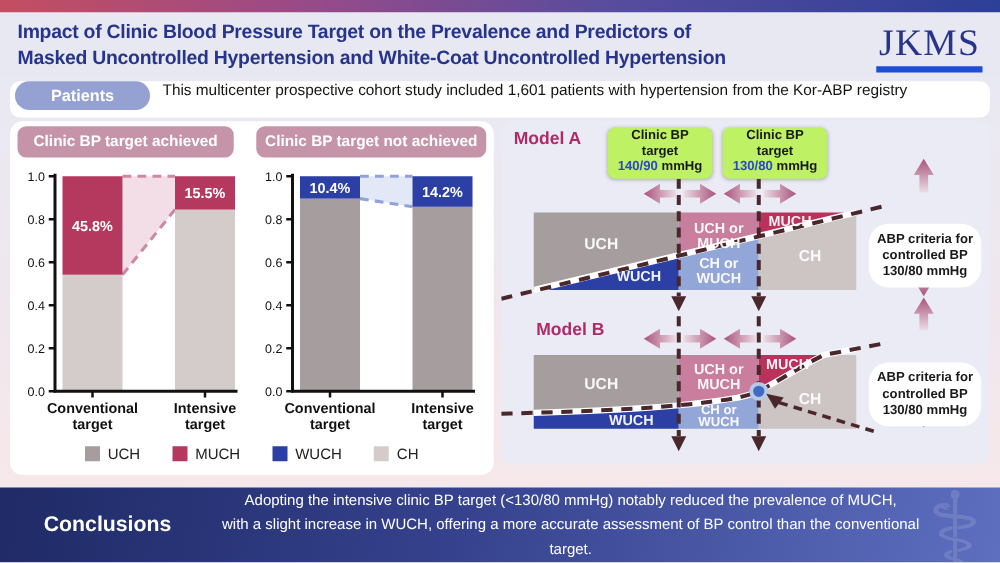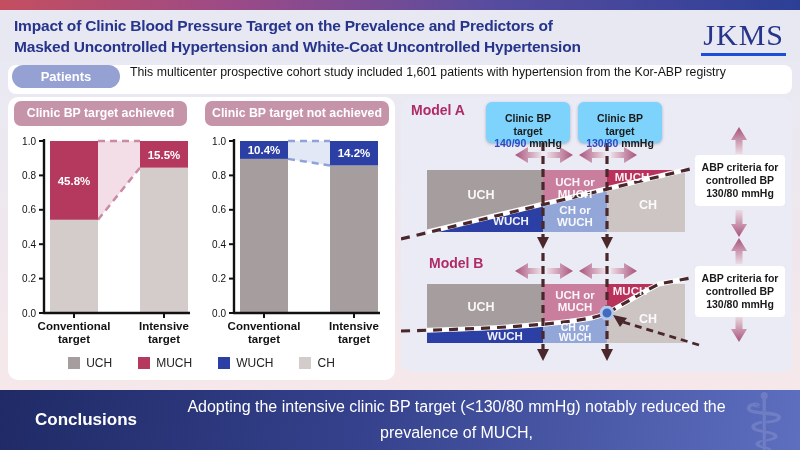--- a/index.html
+++ b/index.html
@@ -8,21 +8,21 @@
 
   
   .topbar { position:absolute; left:0; top:0; width:800px; height:10px;
     background:linear-gradient(90deg,#c44e60 0%,#9a4a88 30%,#564c9f 62%,#2c3f96 100%); }
 
   
   .titleband { position:absolute; left:0; top:10px; width:800px; height:52px; background:#e7e8f2; }
   .title { position:absolute; left:14px; top:6px; width:670px; color:#26348c;
     font-weight:bold; font-size:15.5px; line-height:1.34; letter-spacing:-0.2px; }
   .logo { position:absolute; right:14px; top:8px; font-family:"Liberation Serif", serif;
-    font-size:30px; color:#26348c; letter-spacing:1px; border-bottom:3px solid #1d4ed8; padding:0 2px 1px 2px; }
+    font-size:30px; color:#26348c; letter-spacing:1px; border-bottom:5px solid #1d4ed8; padding:0 2px 1px 2px; }
 
   
   .content { position:absolute; left:0; top:62px; width:800px; height:328px;
     background:linear-gradient(180deg,#e9e9f3 0%,#efe7ed 55%,#f6e8ea 100%); }
 
   .patients-row { position:absolute; left:8px; top:3px; width:784px; height:29px;
     background:#fff; border-radius:8px; display:flex; align-items:flex-start; }
   .patients-pill { margin-left:4px; width:108px; height:23px; background:#96a1d3; border-radius:12px;
     color:#fff; font-weight:bold; font-size:13px; text-align:center; line-height:23px; }
   .patients-desc { margin-left:10px; font-size:12.3px; color:#151515; }
@@ -37,37 +37,37 @@
   svg text { font-family:"Liberation Sans", sans-serif; }
 
   .legend { position:absolute; left:0; top:259px; width:387px; display:flex; justify-content:center; gap:26px; }
   .legend-item { display:flex; align-items:center; gap:6px; font-size:12px; color:#222; }
   .legend-swatch { width:12px; height:12px; display:inline-block; }
 
   .right-panel { position:absolute; left:401px; top:35px; width:391px; height:275px; background:#eaebf5; border-radius:10px; }
   .models-svg { position:absolute; inset:0; }
   .model-label { position:absolute; color:#b02a68; font-weight:bold; font-size:14px; }
   .ml-a { left:10px; top:5px; } .ml-b { left:10px; top:158px;padding-left:18px; }
-  .bp-box { position:absolute; top:5px; width:84px; height:41px; background:#7dd3fc; border-radius:6px;
+  .bp-box { position:absolute; top:5px; width:84px; height:41px; background:#bef264; border-radius:6px;
     box-shadow:0 1px 3px rgba(60,60,90,.35); text-align:center; font-size:10.5px; font-weight:bold;
-    color:#1a1a1a; line-height:12.5px; padding-top:10px; }
+    color:#1a1a1a; line-height:12.5px; padding-top:0; }
   .bp1 { left:85px; } .bp2 { left:177px; }
   .bp-value { color:#2b49c7;text-align:right; }
-  .abp-box { position:absolute; left:294px; width:90px; background:#fff; border-radius:4px;
-    text-align:center; font-size:10.5px; font-weight:bold; color:#1a1a1a; line-height:13px; padding:6px 2px; }
+  .abp-box { position:absolute; left:294px; width:90px; background:#fff; border-radius:16px;
+    text-align:center; font-size:10.5px; font-weight:bold; color:#1a1a1a; line-height:13px; padding:6px 2px;margin-top:24px; }
   .abp-a { top:58px; } .abp-b { top:169px; }
   .inflection { position:absolute; left:250px; top:248px; width:134px; text-align:center;
     color:#1c3cad; font-weight:bold; font-size:13px; }
 
   
   .conclusions { position:absolute; left:0; top:390px; width:800px; height:60px;
     background:linear-gradient(100deg,#1f2a66 0%,#35418c 45%,#5e6fc0 100%);
     display:flex; align-items:center; overflow:hidden; }
   .conclusions-label { margin-left:35px; color:#fff; font-weight:bold; font-size:17px; flex:0 0 auto; }
-  .conclusions-text { margin-left:32px; width:575px; color:#fff; font-size:16px; line-height:1.6; text-align:center; }
+  .conclusions-text { margin-left:32px; width:575px; color:#fff; font-size:12px; line-height:1.6; text-align:center; }
   .watermark { position:absolute; right:14px; top:-14px; font-size:82px; color:rgba(255,255,255,0.13); }
 </style>
 </head>
 <body>
 
 <div class="page">
 
   <div class="topbar"></div>
 
   <div class="titleband">
@@ -297,17 +297,18 @@
         <div>130/80 mmHg</div>
       </div>
 
     </div>
   </div>
 
   <div class="conclusions">
     <div class="conclusions-label">Conclusions</div>
     <div class="conclusions-text">
       <div>Adopting the intensive clinic BP target (&lt;130/80 mmHg) notably reduced the prevalence of MUCH,</div>
+      <div>with a slight increase in WUCH, offering a more accurate assessment of BP control than the conventional target.</div>
     </div>
     <div class="watermark">⚕</div>
   </div>
 
 </div>
 
 </body></html>

